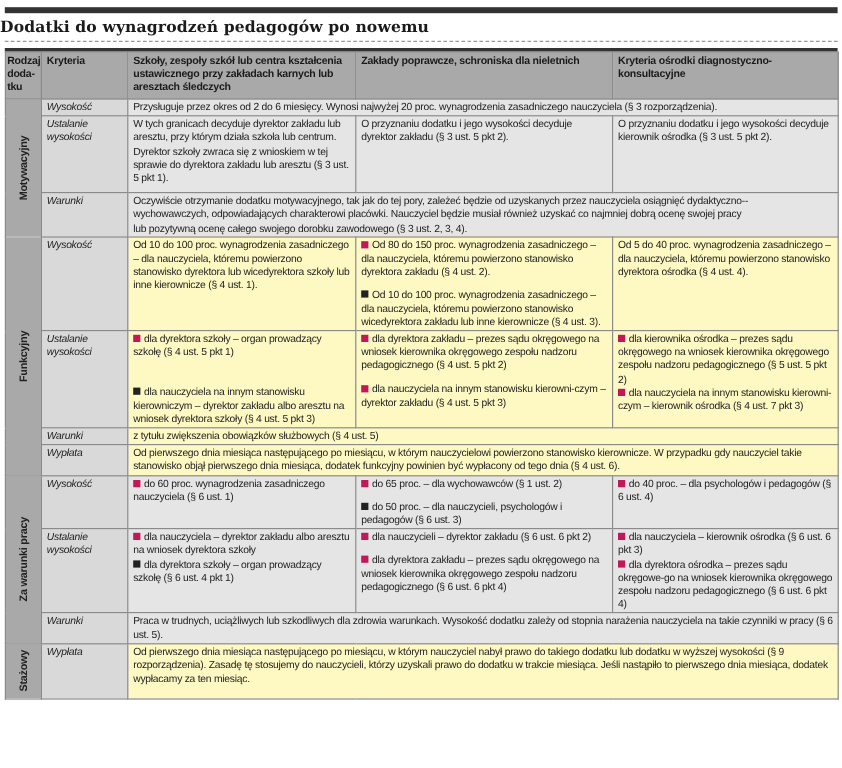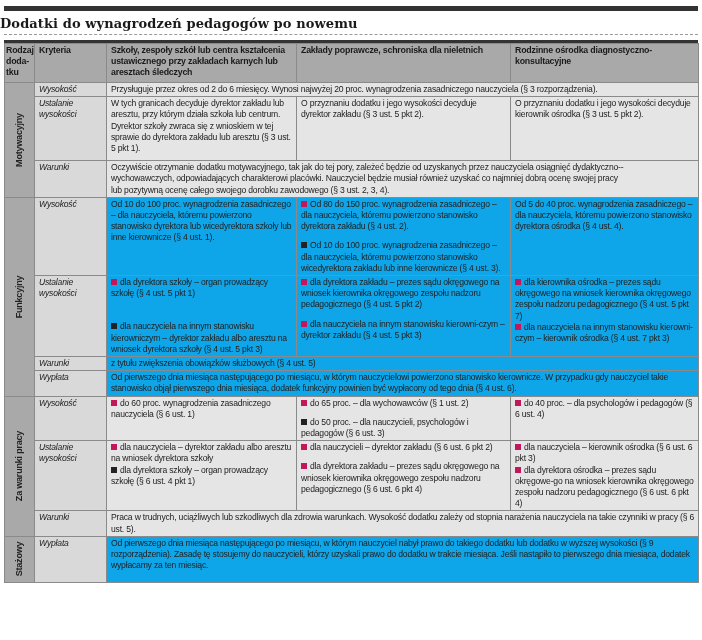--- a/index.html
+++ b/index.html
@@ -12,21 +12,21 @@
 
   table.grid { position: absolute; left: 4px; top: 43px; width: 694px; border-collapse: collapse; table-layout: fixed; font-family: "Liberation Sans", sans-serif; font-size: 8.6px; line-height: 11.2px; border-radius: 19px; }
   table.grid td, table.grid th { border: 1px solid #8a8a8a; vertical-align: top; padding: 1px 4px 1px 4px; text-align: left; font-weight: normal; letter-spacing: -0.2px; }
   table.grid thead th { background: #a9a9a9; color: #1a1a1a; font-weight: bold; font-size: 8.8px; height: 36px; }
   table.grid thead th.c1 { padding-left: 1px; padding-right: 1px; }
   .rowhead { background: #a9a9a9; padding: 0 !important; position: relative; }
   .rowhead span { position: absolute; left: 50%; top: 50%; transform: translate(-50%, -50%) rotate(-90deg); white-space: nowrap; font-weight: bold; font-size: 9px; color: #222; }
   .kryt { background: #d7d7d7; font-style: italic; }
   .cell { background: #ffffff; }
   .band-mot .cell, .band-war .cell { background: #e5e5e5; }
-  .band-fun .cell, .band-sta .cell { background: #0ea5e9; margin-top: 10px; }
+  .band-fun .cell, .band-sta .cell { background: #fef9c3; margin-top: 10px; }
   .band-mot .kryt, .band-war .kryt { background: #d9d9d9; }
   .band-fun .kryt, .band-sta .kryt { background: #d9d9d9; }
   .bullet { display: inline-block; width: 6px; height: 6px; margin-right: 3px; vertical-align: 0px; }
   .bullet.red { background: #c2185b; }
   .bullet.black { background: #222; }
   .gap { height: 8px; }
   p { margin: 0; }
 </style>
 </head>
 <body>
@@ -44,21 +44,21 @@
       <col style="width:190px">
       <col style="width:214px">
       <col style="width:188px">
     </colgroup>
     <thead>
       <tr>
         <th class="c1">Rodzaj doda-tku</th>
         <th>Kryteria</th>
         <th>Szkoły, zespoły szkół lub centra kształcenia ustawicznego przy zakładach karnych lub aresztach śledczych</th>
         <th>Zakłady poprawcze, schroniska dla nieletnich</th>
-        <th>Rodzinne ośrodka diagnostyczno-konsultacyjne</th>
+        <th>Kryteria ośrodki diagnostyczno-konsultacyjne</th>
       </tr>
     </thead>
     <tbody>
 
       <tr class="band-mot">
         <td class="rowhead" rowspan="3">
             <span>Motywacyjny</span>
           </td>
         <td class="kryt">Wysokość</td>
         <td class="cell" colspan="3">Przysługuje przez okres od 2 do 6 miesięcy. Wynosi najwyżej 20 proc. wynagrodzenia zasadniczego nauczyciela (§ 3 rozporządzenia).</td>
@@ -93,21 +93,21 @@
           <p><span class="bullet red"></span><span>dla dyrektora szkoły – organ prowadzący szkołę (§ 4 ust. 5 pkt 1)</span></p>
           <div class="gap" style="height:22px"></div>
           <p><span class="bullet black"></span><span>dla nauczyciela na innym stanowisku kierowniczym – dyrektor zakładu albo aresztu na wniosek dyrektora szkoły (§ 4 ust. 5 pkt 3)</span></p>
         </td>
         <td class="cell">
           <p><span class="bullet red"></span><span>dla dyrektora zakładu – prezes sądu okręgowego na wniosek kierownika okręgowego zespołu nadzoru pedagogicznego (§ 4 ust. 5 pkt 2)</span></p>
           <div class="gap"></div>
           <p><span class="bullet red"></span><span>dla nauczyciela na innym stanowisku kierowni-czym – dyrektor zakładu (§ 4 ust. 5 pkt 3)</span></p>
         </td>
         <td class="cell">
-          <p><span class="bullet red"></span><span>dla kierownika ośrodka – prezes sądu okręgowego na wniosek kierownika okręgowego zespołu nadzoru pedagogicznego (§ 4 ust. 5 pkt 7)</span></p>
+          <p><span class="bullet red"></span><span>dla kierownika ośrodka – prezes sądu okręgowego na wniosek kierownika okręgowego zespołu nadzoru pedagogicznego (§ 5 ust. 5 pkt 2)</span></p>
           <p><span class="bullet red"></span><span>dla nauczyciela na innym stanowisku kierowni-czym – kierownik ośrodka (§ 4 ust. 7 pkt 3)</span></p>
         </td>
       </tr>
       <tr class="band-fun">
         <td class="kryt">Warunki</td>
         <td class="cell" colspan="3">z tytułu zwiększenia obowiązków służbowych (§ 4 ust. 5)</td>
       </tr>
       <tr class="band-fun">
         <td class="kryt">Wypłata</td>
         <td class="cell" colspan="3">Od pierwszego dnia miesiąca następującego po miesiącu, w którym nauczycielowi powierzono stanowisko kierownicze. W przypadku gdy nauczyciel takie stanowisko objął pierwszego dnia miesiąca, dodatek funkcyjny powinien być wypłacony od tego dnia (§ 4 ust. 6).</td>

